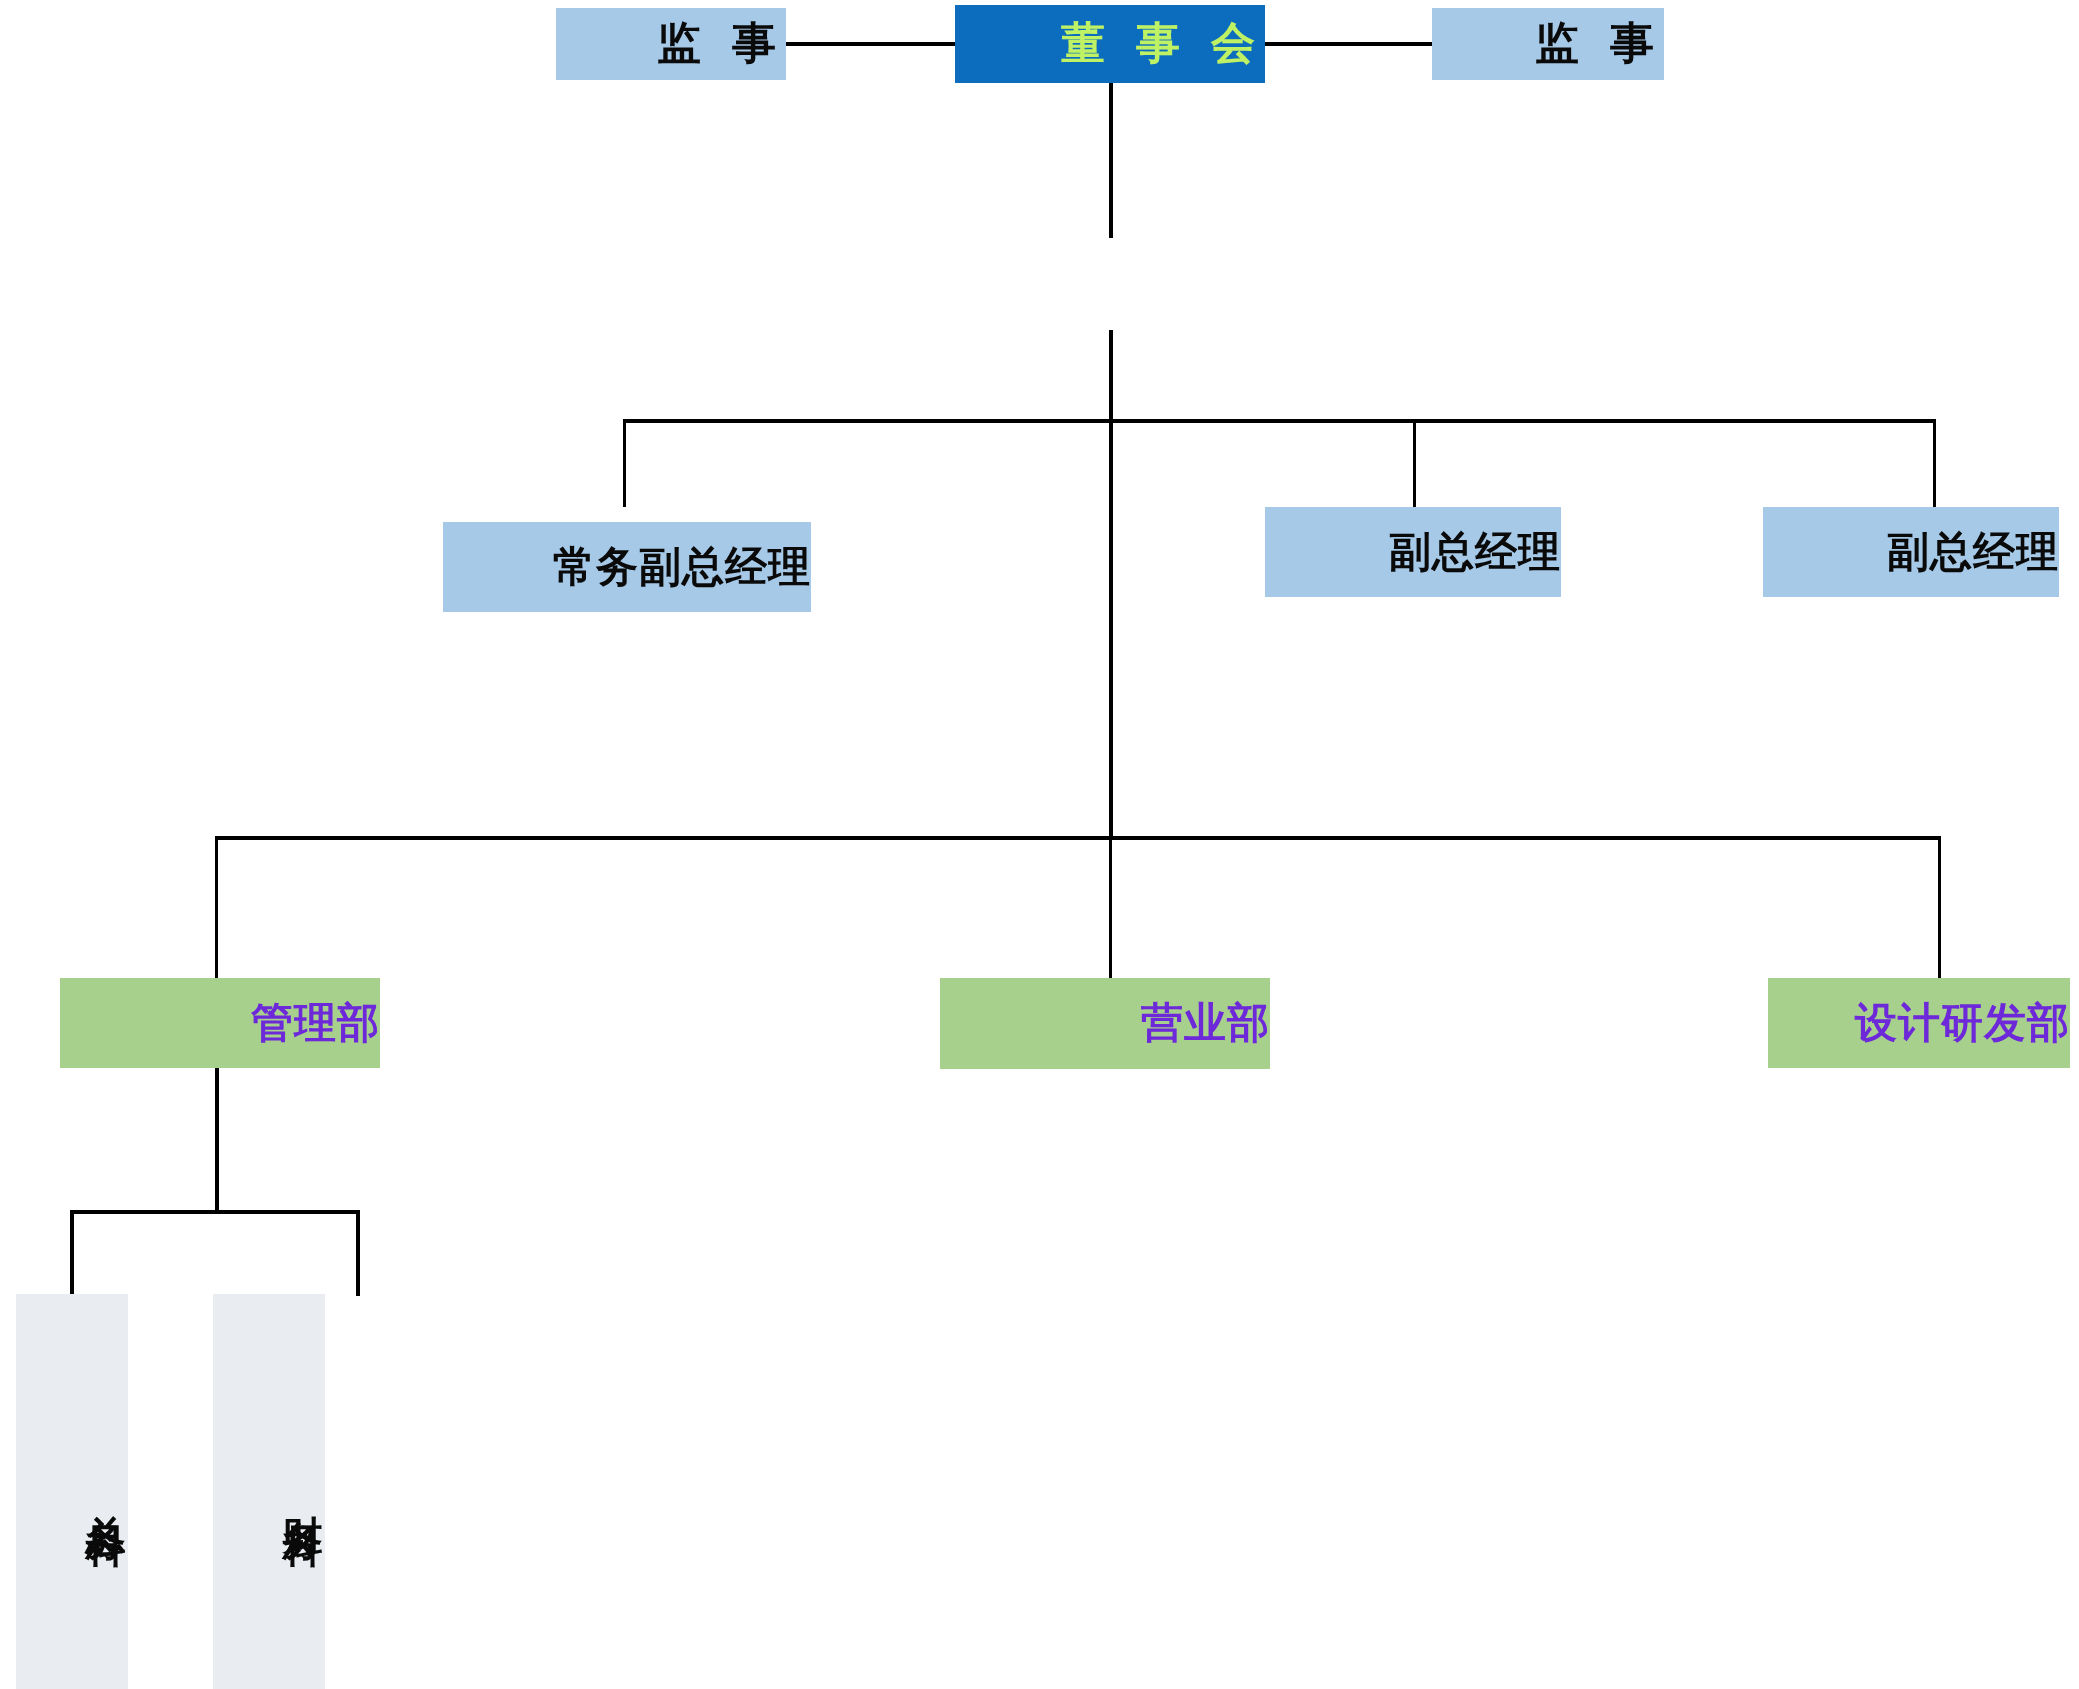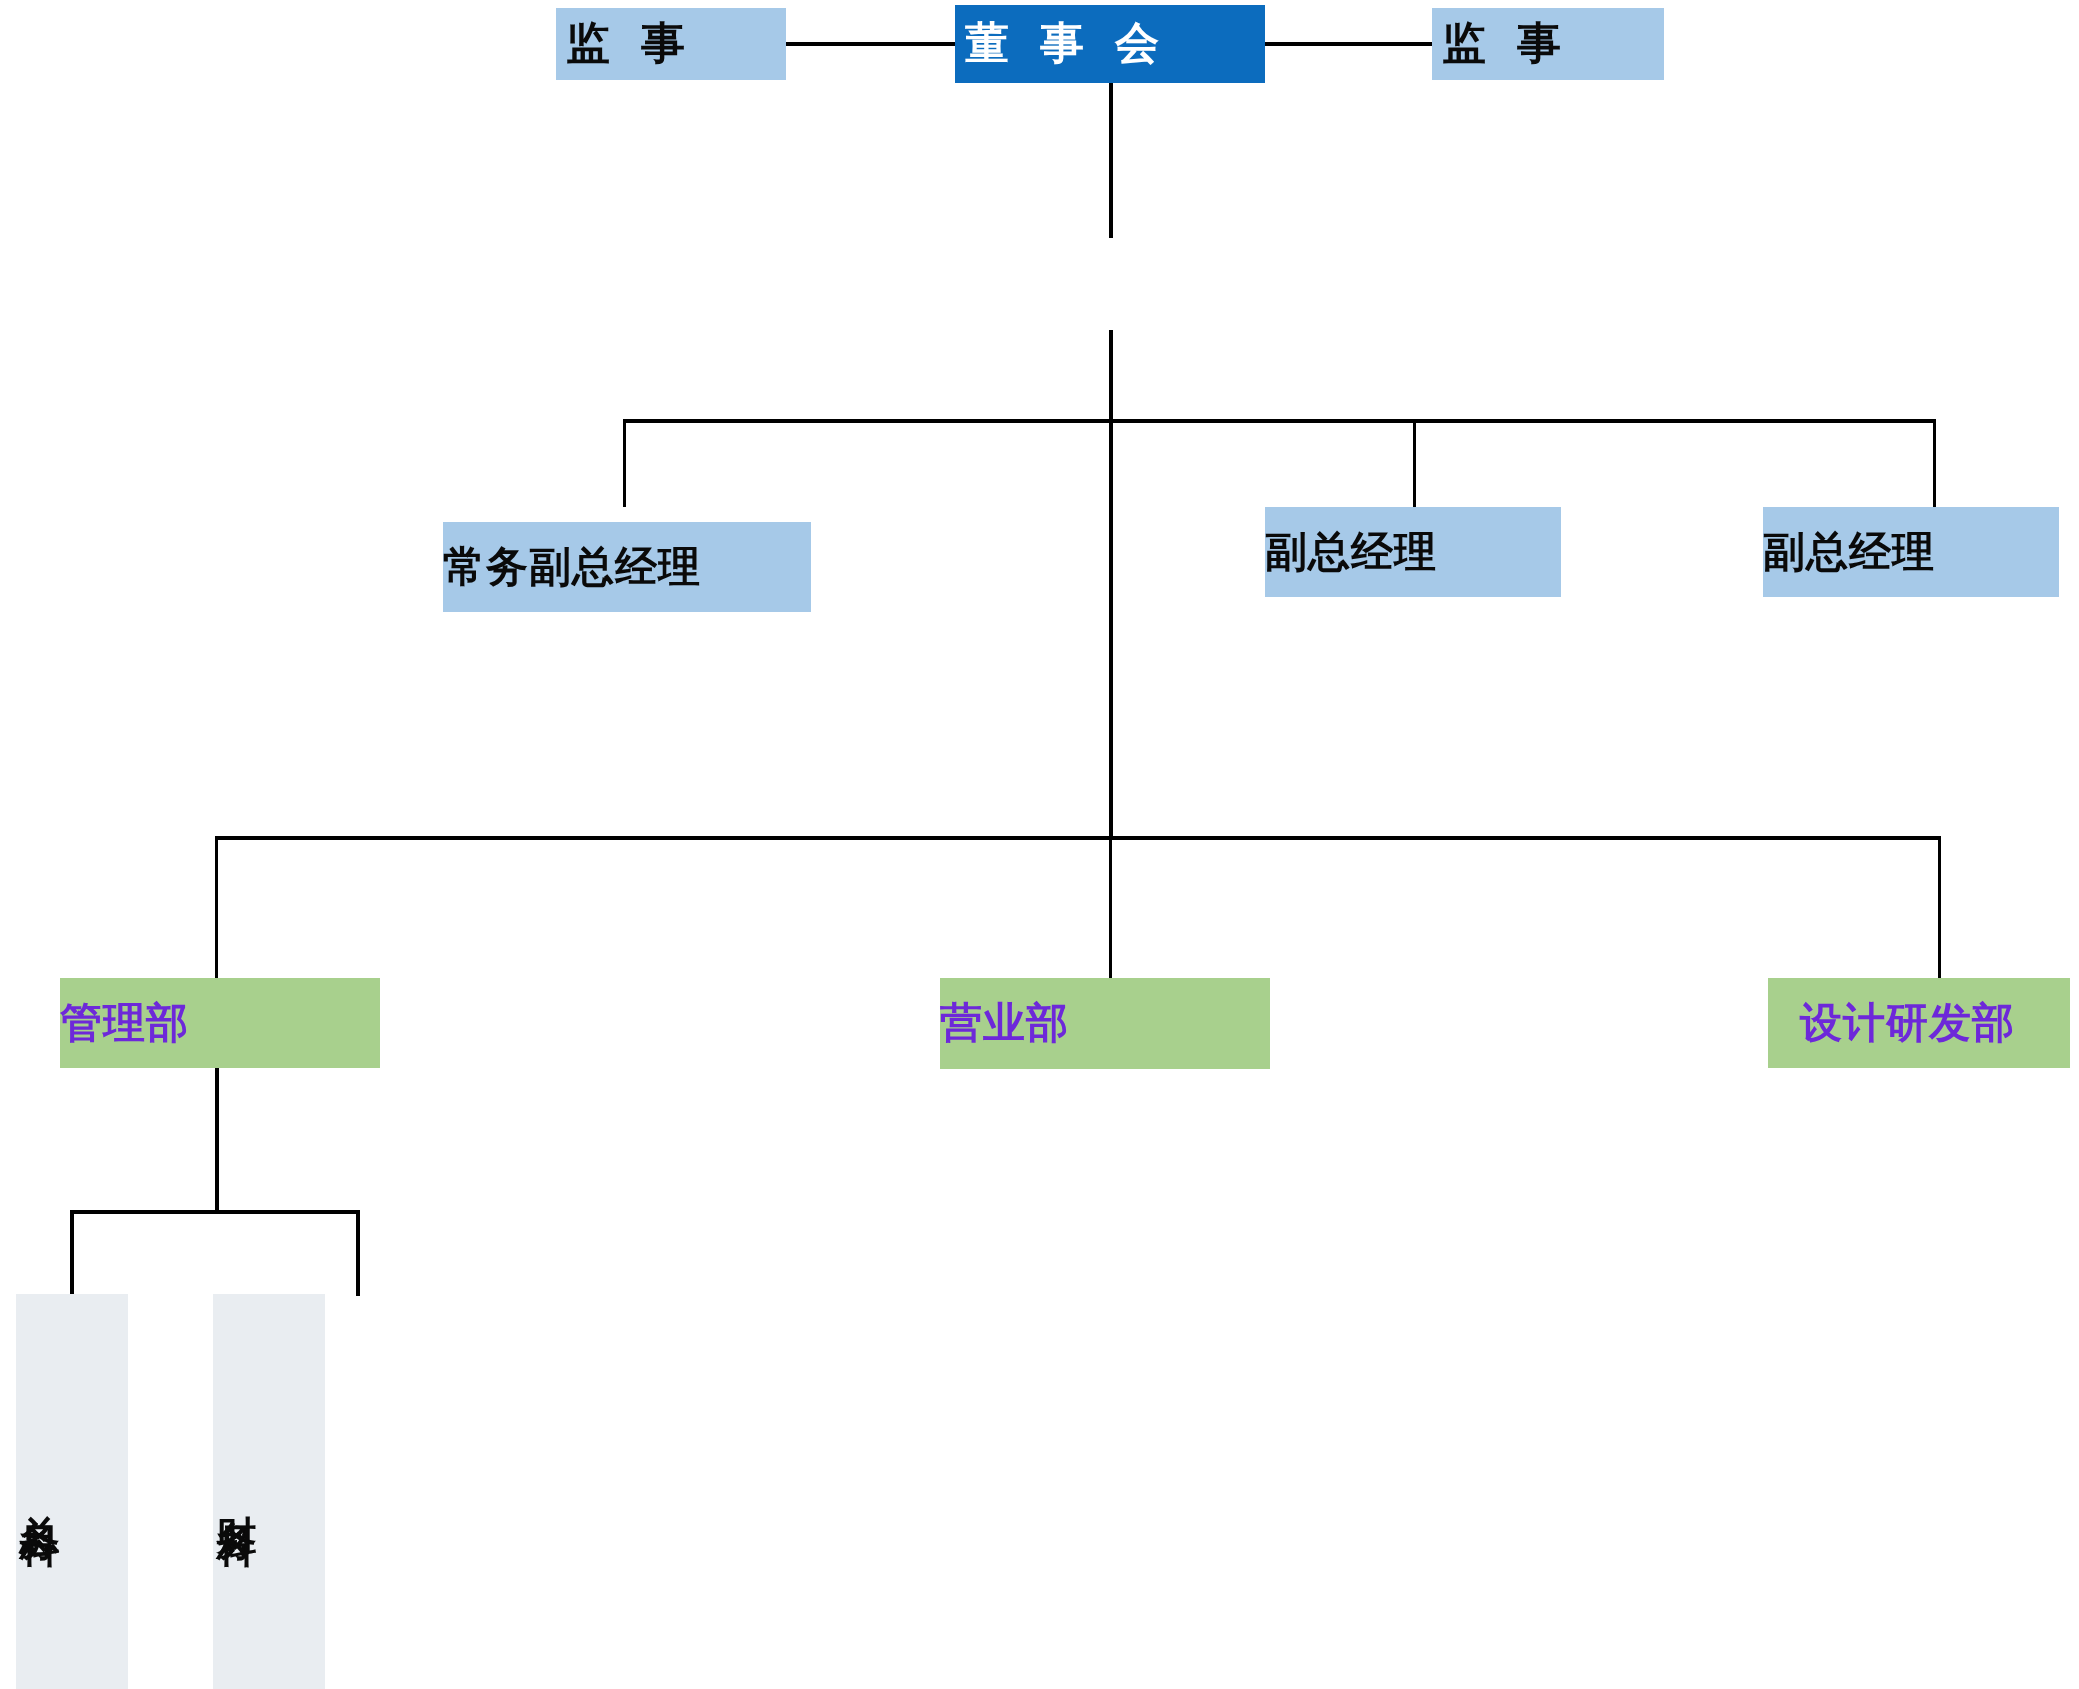--- a/index.html
+++ b/index.html
@@ -14,28 +14,28 @@
     height: 1689px;
     background: #ffffff;
     overflow: hidden;
     font-family: "Liberation Serif", "DejaVu Serif", serif;
   }
   .node {
     position: absolute;
     box-sizing: border-box;
     display: flex;
     align-items: center;
-    justify-content: flex-start;
+    justify-content: flex-end;
     text-align: center;
     line-height: 1.15;
     white-space: nowrap;
   }
   .node-dark {
     background: #0c6cbe;
-    color: #ffffff;
+    color: #bef264;
   }
   .node-light {
     background: #a6c9e8;
     color: #0a0a0a;
   }
   .node-green {
     background: #a8d08d;
     color: #6d28d9;
   }
   .node-gray {

